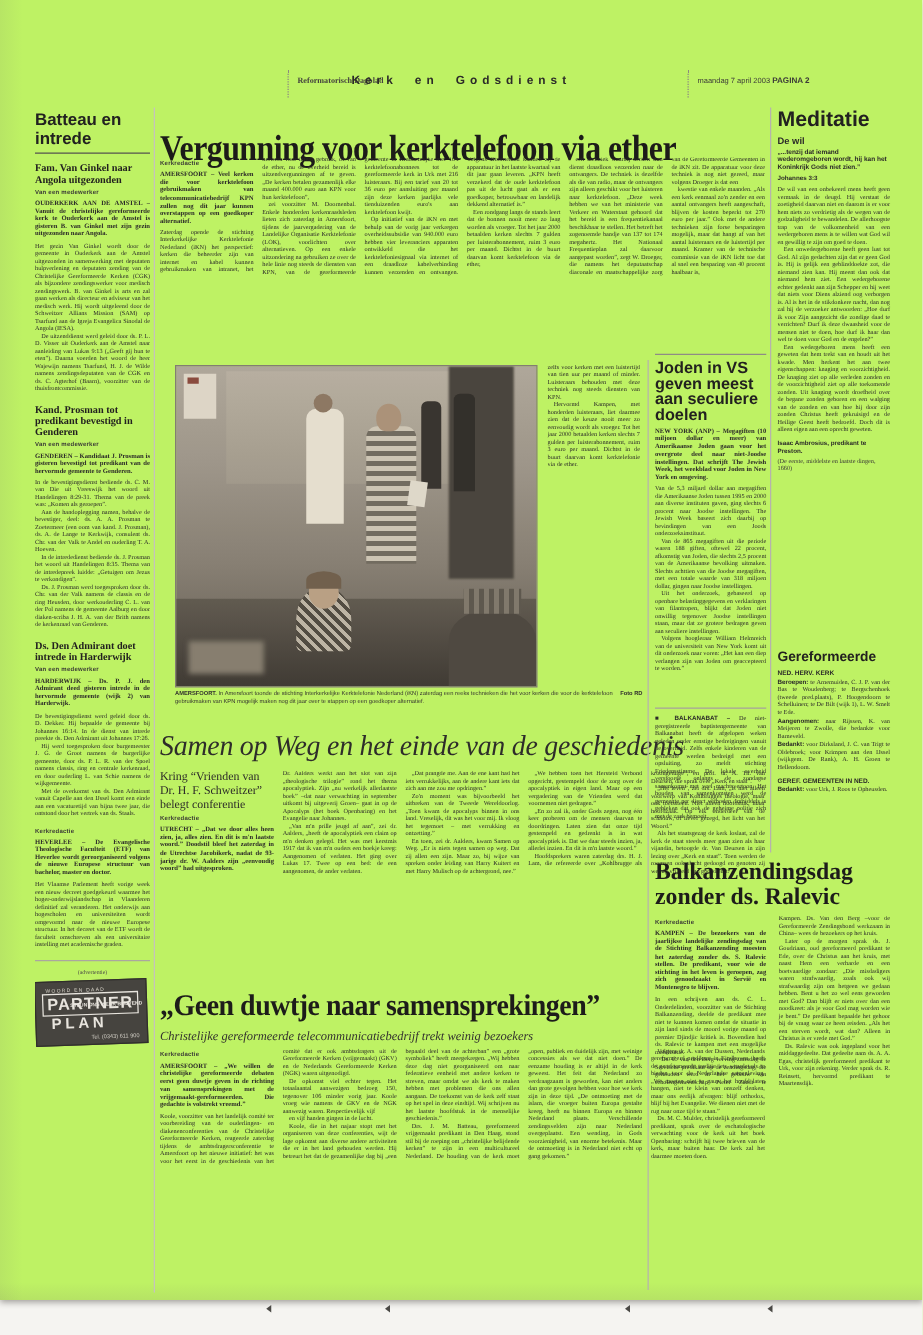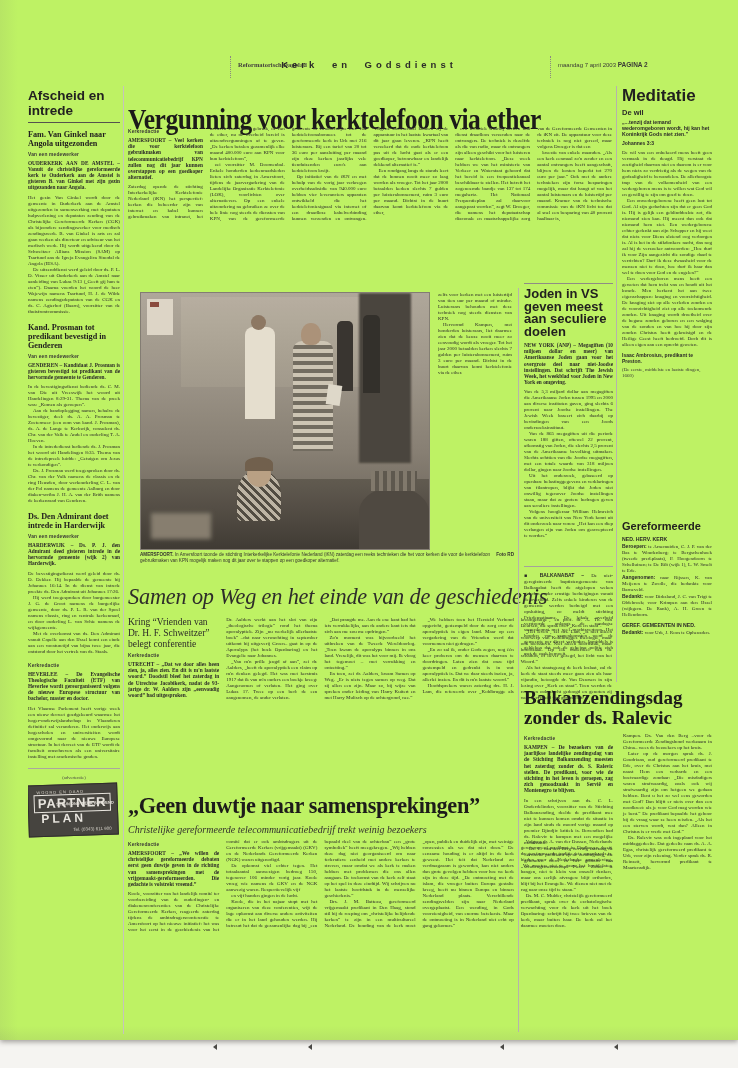--- a/index.html
+++ b/index.html
@@ -114,21 +114,21 @@
       <div id="brand">Reformatorisch Dagblad</div>
       <div id="section-title" class="sans">Kerk en Godsdienst</div>
       <div class="dotline" style="left:522px"></div>
       <div id="dateline" class="sans">
         <span>maandag 7 april 2003</span>
         <b>PAGINA 2</b>
       </div>
     </div>
 
     <div id="left-rail">
-      <div id="afscheid-title">Afscheid en intrede</div>
+      <div id="afscheid-title">Batteau en intrede</div>
 
       <div class="rail-art">
         <p class="rail-head">Fam. Van Ginkel naar Angola uitgezonden</p>
         <div class="byline">Van een medewerker</div>
         <p class="lead just">OUDERKERK AAN DE AMSTEL – Vanuit de christelijke gereformeerde kerk te Ouderkerk aan de Amstel is gisteren B. van Ginkel met zijn gezin uitgezonden naar Angola.</p>
         <div class="bodytxt just">
             <p>Het gezin Van Ginkel wordt door de gemeente in Ouderkerk aan de Amstel uitgezonden in samenwerking met deputaten hulpverlening en deputaten zending van de Christelijke Gereformeerde Kerken (CGK) als bijzondere zendingswerker voor medisch zendingswerk. B. van Ginkel is arts en zal gaan werken als directeur en adviseur van het medisch werk. Hij wordt uitgeleend door de Schweitzer Allians Mission (SAM) op Tsarfund aan de Igreja Evangelica Sinodal de Angola (IESA).</p>
             <p>De uitzenddienst werd geleid door ds. P. L. D. Visser uit Ouderkerk aan de Amstel naar aanleiding van Lukas 9:13 („Geeft gij hun te eten”). Daarna voerden het woord de heer Wajewijn namens Tsarfund, H. J. de Wilde namens zendingsdeputaten van de CGK en ds. C. Agterhof (Baarn), voorzitter van de thuisfrontcommissie.</p>
           </div>
       </div>

